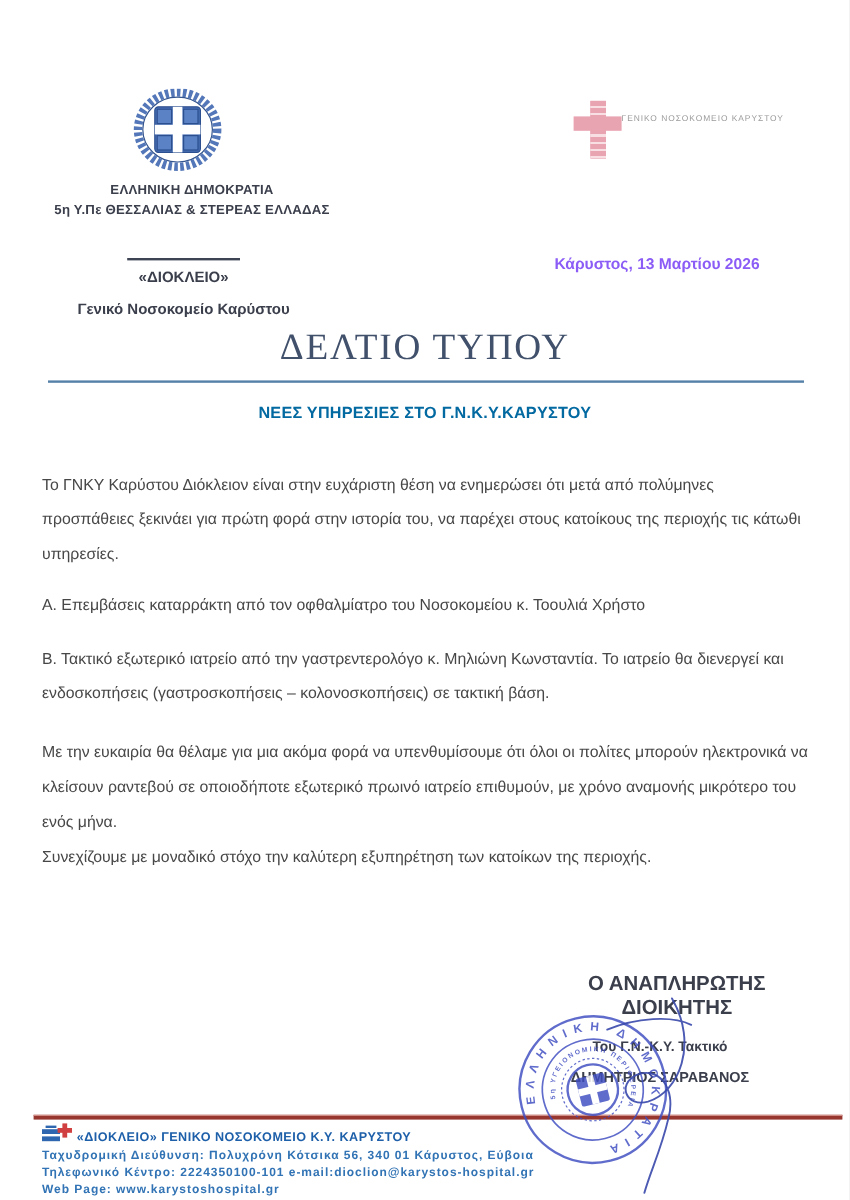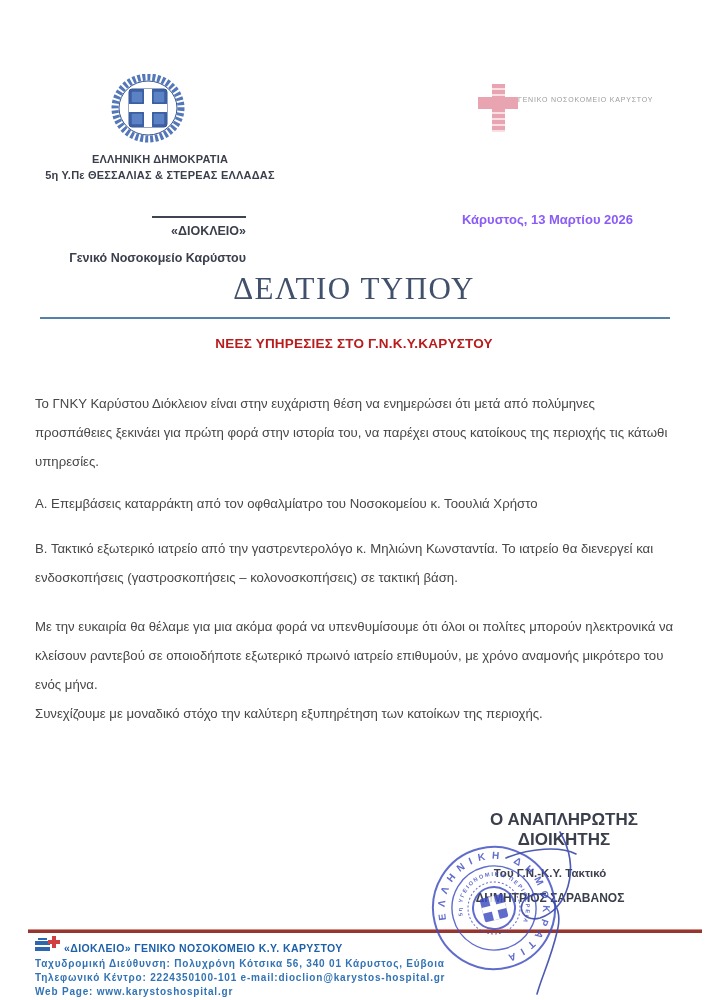--- a/index.html
+++ b/index.html
@@ -6,21 +6,21 @@
   .page {
     position:relative; width:708px; height:1000px; margin:0 auto;
     background:#ffffff; overflow:hidden;
     font-family:"Liberation Sans", sans-serif;
     -webkit-font-smoothing:antialiased;
   }
   
   .emblem { position:absolute; left:110px; top:74px; }
   .ministry { position:absolute; left:20px; top:151px; width:280px; text-align:center;
               font-size:11px; font-weight:700; color:#3b3f4c; line-height:16px; letter-spacing:.2px; }
-  .dioklio-block { position:absolute; left:24px; top:206px; width:222px; text-align:right; color:#3b3f4c; }
+  .dioklio-block { position:absolute; left:42px; top:206px; width:222px; text-align:center; color:#3b3f4c; }
   .header-divider { display:inline-block; width:94px; height:2px; background:#3e4454; margin-bottom:2px; }
   .hshort { font-size:12.5px; font-weight:700; }
   .hname  { font-size:12.5px; font-weight:700; margin-top:13px; }
   
   .brand { position:absolute; left:478px; top:82px; width:210px; height:70px; }
   .brand-cross-v { position:absolute; left:14px; top:2px; width:13px; height:48px; background:#e9a4b1;
                    background-image:repeating-linear-gradient(to bottom,#e9a4b1 0 4px,#f7dfe4 4px 6px); }
   .brand-cross-h { position:absolute; left:0; top:15px; width:40px; height:12px; background:#e9a4b1; }
   .brand-small { position:absolute; left:40px; top:14px; font-size:7px; color:#9b9b9b;
                  letter-spacing:.8px; white-space:nowrap; }
@@ -28,21 +28,21 @@
   .brand-delta { font-size:31px; font-weight:800; color:#5f636b; font-family:"Liberation Sans",sans-serif; }
   .brand-rest  { font-size:24px; font-weight:500; color:#949494; letter-spacing:3px; }
   
   .dateline { position:absolute; left:462px; top:212px; font-size:13px; font-weight:700; color:#8b5cf6; }
   
   .doc-title { position:absolute; left:0; right:0; top:271px; text-align:center;
                font-family:"Liberation Serif", serif; font-size:31px; font-weight:400;
                color:#41506b; letter-spacing:1.5px; }
   .title-rule { position:absolute; left:40px; right:38px; top:317px; height:2px; background:#5581a9; }
   .doc-subtitle { position:absolute; left:0; right:0; top:336px; text-align:center;
-                  font-size:13.5px; font-weight:700; color:#b91c1c; letter-spacing:.2px; }
+                  font-size:13.5px; font-weight:700; color:#0369a1; letter-spacing:.2px; }
   
   .doc-body { position:absolute; left:35px; right:34px; top:389px;
               font-size:13.2px; color:#474747; line-height:29px; }
   .doc-body p { margin:0; }
   .p-after-13 { margin-bottom:13px !important; }
   .p-after-16 { margin-bottom:16px !important; }
   .p-after-20 { margin-bottom:20px !important; }
   
   .sig-block { position:absolute; left:452px; top:810px; width:196px; text-align:center; color:#3b3f4c; }
   .sig-title { font-size:17px; font-weight:600;padding-left:28px; }

